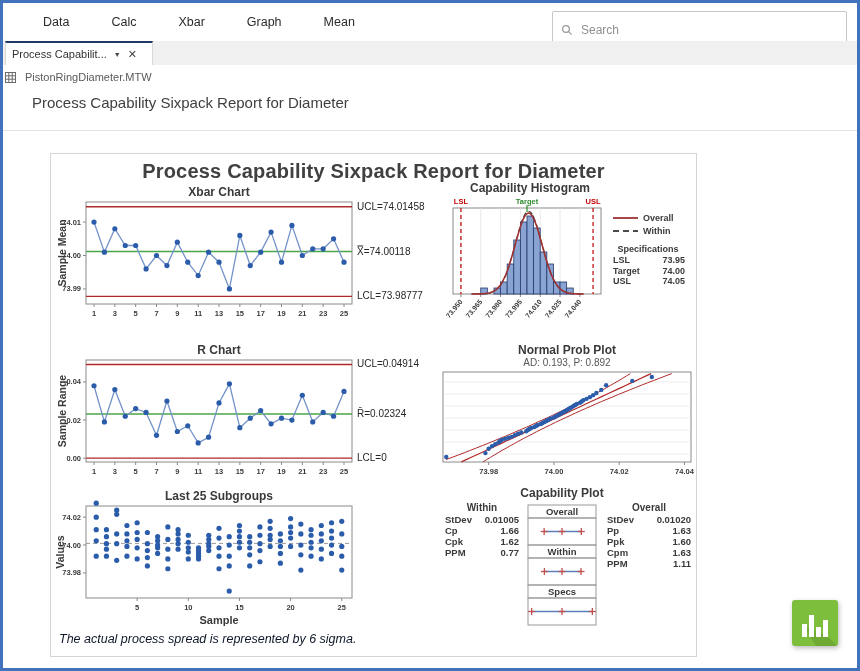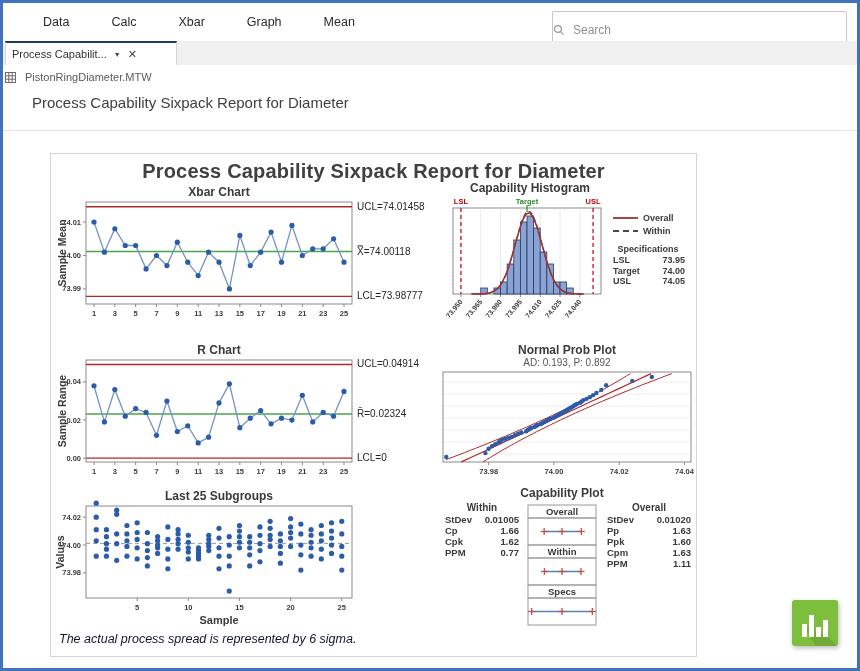--- a/index.html
+++ b/index.html
@@ -1,26 +1,26 @@
 <!DOCTYPE html>
 <html><head>
 <meta charset="utf-8">
 <style>
   html,body{margin:0;padding:0;background:#e8e8e8;font-family:"Liberation Sans",sans-serif;}
   #app{position:relative;width:860px;height:671px;background:#ffffff;border:3px solid #4173bd;box-sizing:border-box;overflow:hidden;}
   
   #menubar{position:absolute;left:0;top:0;width:854px;height:38px;background:#fff;display:flex;align-items:center;}
   .menu-item{font-size:12.5px;color:#2b2b2b;padding:4px 2px;cursor:default;white-space:nowrap;}
   #menu-items{display:flex;gap:38px;padding-left:38px;align-items:center;}
-  #searchbox{position:absolute;left:549px;top:8px;width:295px;height:37px;border:1px solid #c6c6c6;border-radius:2px;background:#fff;display:flex;align-items:center;box-sizing:border-box;gap:6px;}
+  #searchbox{position:absolute;left:549px;top:8px;width:295px;height:37px;border:1px solid #c6c6c6;border-radius:2px;background:#fff;display:flex;align-items:center;box-sizing:border-box;padding-left:8px;gap:6px;}
   #searchbox input{border:none;outline:none;font-size:12px;color:#444;width:230px;font-family:"Liberation Sans",sans-serif;background:transparent;}
   #searchbox input::placeholder{color:#8f8f8f;}
   
   #tabstrip{position:absolute;left:0;top:38px;width:854px;height:24px;background:#f0f0f0;}
-  #tab{position:absolute;left:2px;top:0;width:172px;height:24px;background:#fff;border-top:2px solid #1f3a68;border-left:1px solid #d8d8d8;border-right:1px solid #d8d8d8;box-sizing:border-box;display:flex;align-items:center;padding:0 6px;gap:7px;}
+  #tab{position:absolute;left:2px;top:0;width:148px;height:24px;background:#fff;border-top:2px solid #1f3a68;border-left:1px solid #d8d8d8;border-right:1px solid #d8d8d8;box-sizing:border-box;display:flex;align-items:center;padding:0 6px;gap:7px;}
   #tab .tab-label{font-size:11px;color:#333;white-space:nowrap;overflow:hidden;}
   #tab .tab-caret{font-size:7px;color:#444;}
   #tab .tab-close{font-size:11px;color:#444;line-height:1;}
   
   #worksheet-row{position:absolute;left:2px;top:68px;display:flex;align-items:center;gap:9px;}
   #worksheet-row .ws-name{font-size:11px;color:#5a5a5a;}
   #report-heading{position:absolute;left:29px;top:91px;font-size:15px;color:#3f3f3f;}
   #divider{position:absolute;left:0;top:127px;width:854px;height:1px;background:#e3e3e3;}
   
   #card{position:absolute;left:47px;top:150px;width:647px;height:504px;background:#fff;border:1px solid #d5d5d5;box-sizing:border-box;}

